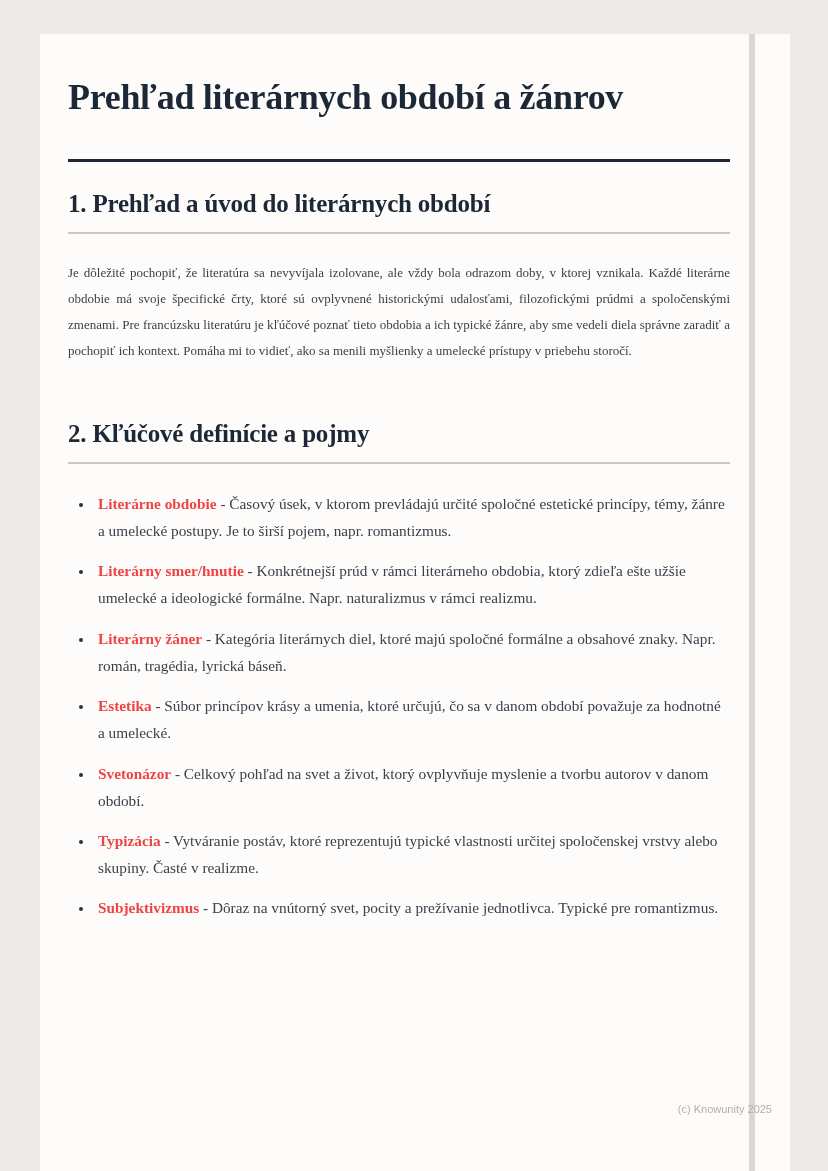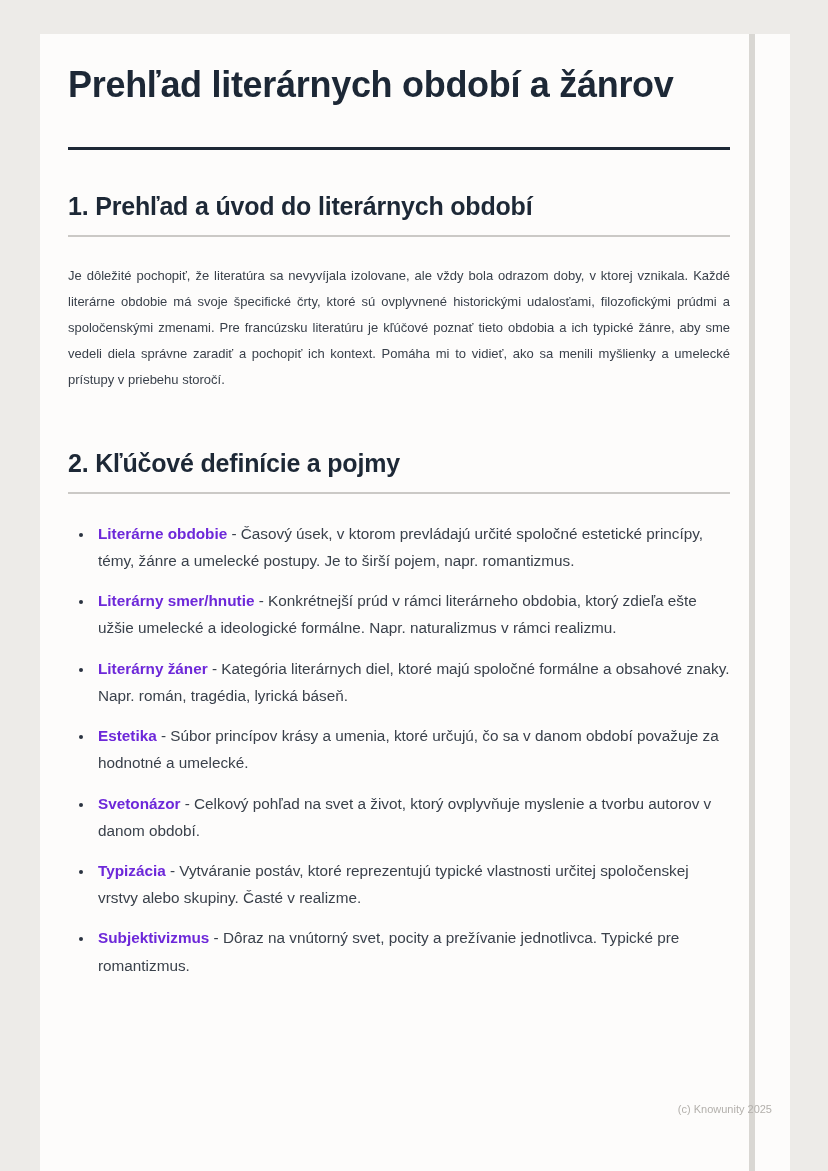--- a/index.html
+++ b/index.html
@@ -10,41 +10,42 @@
     position: relative;
     overflow: hidden;
   }
   .page {
     position: absolute;
     left: 40px;
     top: 34px;
     width: 750px;
     height: 1137px;
     background: #fdfcfb;
-    padding: 28px 60px 0 28px;
+    padding: 40px 60px 0 28px;
+    font-family: Liberation Serif, serif;
   }
   .doc-title {
     font-size: 36px;
     font-weight: 800;
     line-height: 1.3;
     letter-spacing: -0.3px;
     color: #1d2836;
   }
   .title-rule {
     height: 3px;
     background: #1d2836;
     margin-top: 38px;
   }
   .section-heading {
     font-size: 25px;
     font-weight: 700;
     color: #1d2836;
     letter-spacing: -0.2px;
   }
-  .section-heading.first { margin-top: 42px; }
+  .section-heading.first { margin-top: 28px; }
   .section-heading.second { margin-top: 56px; }
   .section-rule {
     height: 2px;
     background: #cbc9c6;
     margin-top: 14px;
   }
   .body-text {
     margin-top: 26px;
     font-size: 13px;
     line-height: 2.0;
@@ -63,21 +64,21 @@
     list-style: disc;
   }
   ul.terms li {
     font-size: 15.3px;
     line-height: 1.78;
     color: #3a414b;
     margin-bottom: 13px;
     padding-left: 4px;
   }
   ul.terms li::marker { color: #2a3240; font-size: 14px; }
-  ul.terms li strong { color: #6d28d9; font-weight: 700; }
+  ul.terms li strong { color: #ef4444; font-weight: 700; }
   .edge-shadow {
     position: absolute;
     left: 749px;
     top: 34px;
     width: 6px;
     height: 1137px;
     background: #d9d7d3;
   }
   .copyright-footer {
     position: absolute;

